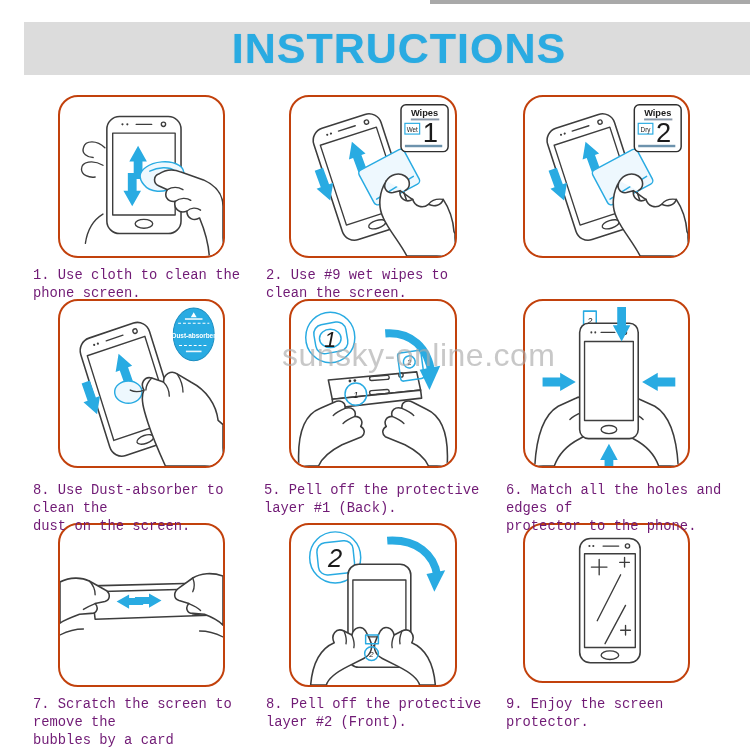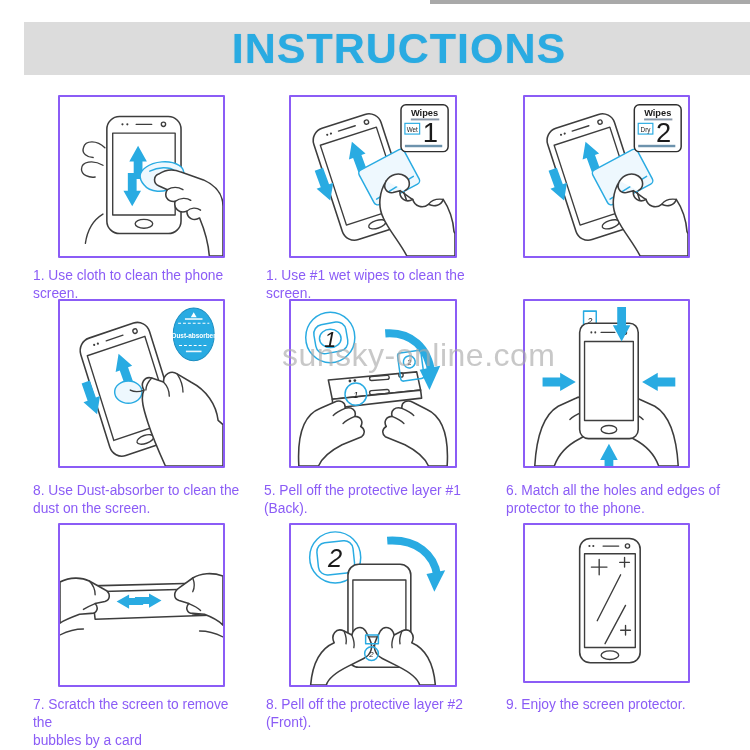--- a/index.html
+++ b/index.html
@@ -10,27 +10,28 @@
   .top-strip{position:absolute;left:430px;top:0;width:320px;height:4px;background:#a9a9a9;}
   .header-band{
     position:absolute;left:0;top:22px;width:750px;height:53px;background:#dcdcdc;
     display:flex;align-items:center;justify-content:center;margin-left:24px;
   }
   .header-band h1{
     margin:0;font-size:43px;font-weight:bold;letter-spacing:1px;color:#29abe2;
     text-shadow:0 0 1px #7fb6d2;
   }
   .panel{
-    position:absolute;background:#fff;border:2px solid #8b5cf6;border-radius:1px;
+    position:absolute;background:#fff;border:2px solid #c2410c;border-radius:20px;
     box-sizing:border-box;overflow:hidden;
   }
   .panel svg{display:block;width:100%;height:100%;}
   .caption{
-    position:absolute;font-size:13.8px;line-height:1.32;color:#8b5cf6;
+    position:absolute;font-size:13.8px;line-height:1.32;color:#701a75;
     white-space:pre-line;
+    font-family:Liberation Mono, monospace;
   }
   .p1{left:58px;top:95px;width:167px;height:163px}
   .p2{left:289px;top:95px;width:168px;height:163px}
   .p3{left:523px;top:95px;width:167px;height:163px}
   .p4{left:58px;top:299px;width:167px;height:169px}
   .p5{left:289px;top:299px;width:168px;height:169px}
   .p6{left:523px;top:299px;width:167px;height:169px}
   .p7{left:58px;top:523px;width:167px;height:164px}
   .p8{left:289px;top:523px;width:168px;height:164px}
   .p9{left:523px;top:523px;width:167px;height:160px}
@@ -340,21 +341,21 @@
       <g>
         <path class="ink-n" d="M98,52 L74,100 M103,84 L82,124"></path>
         <path class="ink-n" d="M76,36 L76,52 M68,44 L84,44"></path>
         <path class="ink-n" d="M102,34 L102,44 M97,39 L107,39"></path>
         <path class="ink-n" d="M103,105 L103,115 M98,110 L108,110"></path>
       </g>
     </svg>
   </div>
 
   <div class="caption c1">1. Use cloth to clean the phone screen.</div>
-  <div class="caption c2">1. Use #1 wet wipes to clean the screen.</div>
+  <div class="caption c2">2. Use #9 wet wipes to clean the screen.</div>
   <div class="caption c4">8. Use Dust-absorber to clean the
 dust on the screen.</div>
   <div class="caption c5">5. Pell off the protective layer #1 (Back).</div>
   <div class="caption c6">6. Match all the holes and edges of
 protector to the phone.</div>
   <div class="caption c7">7. Scratch the screen to remove the
 bubbles by a card</div>
   <div class="caption c8">8. Pell off the protective layer #2 (Front).</div>
   <div class="caption c9">9. Enjoy the screen protector.</div>
 

